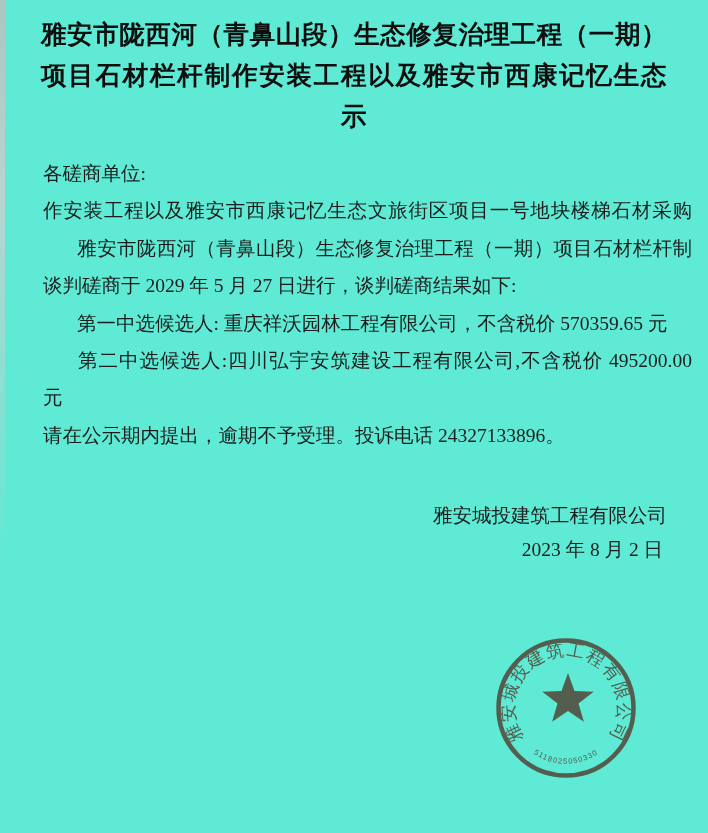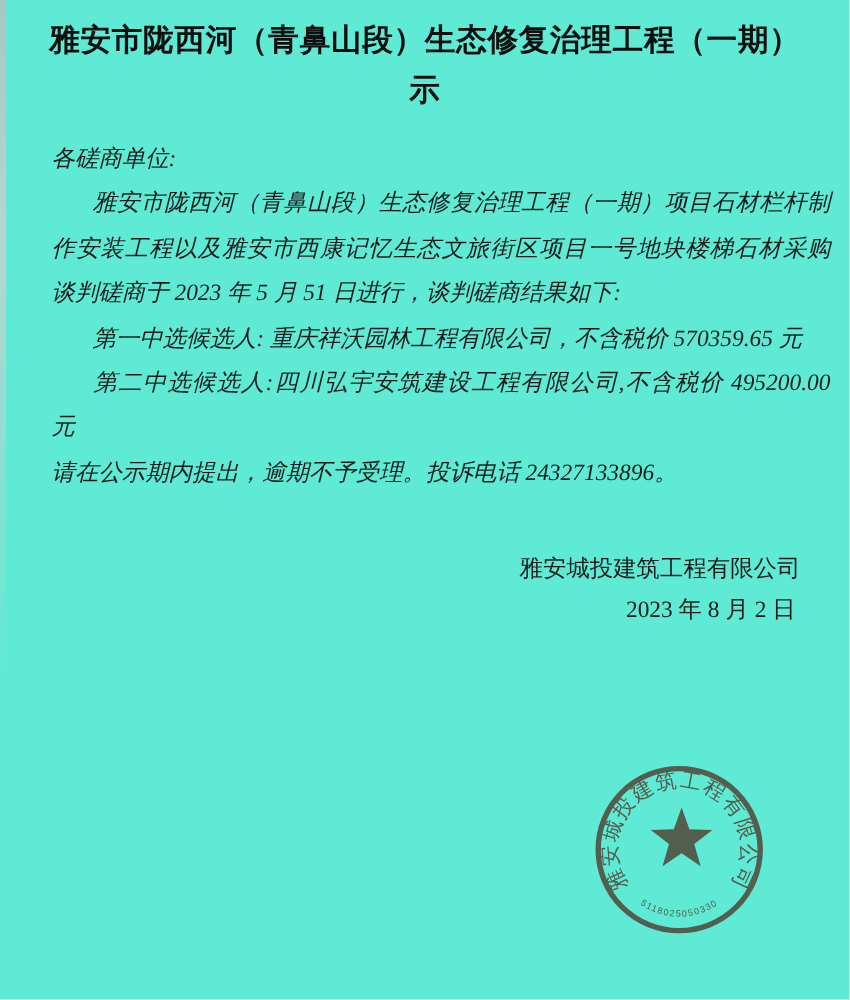--- a/index.html
+++ b/index.html
@@ -28,21 +28,21 @@
   }
   .title .tl{white-space:nowrap;text-align:justify;text-align-last:justify;}
   .title .tl.center{text-align:center;text-align-last:center;}
   .content{
     margin:18px 16px 0 43px;
     font-family:"Liberation Serif",serif;
     font-size:19.5px;
     line-height:37.4px;
     color:#1d1d1d;
   }
-  .ln{white-space:nowrap;font-style:italic;}
+  .ln{white-space:nowrap;}
   .ln.fill{text-align:justify;text-align-last:justify;}
   .ind{display:inline-block;width:34px;}
   .sig{
     margin:44px 41px 0 0;
     font-family:"Liberation Serif",serif;
     font-size:19.5px;
     color:#1d1d1d;
     text-align:right;
   }
   .sig .company{line-height:36px;}
@@ -66,30 +66,31 @@
   }
 </style>
 </head>
 <body>
 
 <div class="page">
   <div class="scan-band"></div>
 
   <div class="title">
     <div class="tl">雅安市陇西河（青鼻山段）生态修复治理工程（一期）</div>
+    <div class="tl">项目石材栏杆制作安装工程以及雅安市西康记忆生态</div>
     <div class="tl center">示</div>
   </div>
 
   <div class="content">
     <div class="ln">各磋商单位:</div>
 
     <div>
+      <div class="ln fill"><span>作安装工程以及雅安市西康记忆生态文旅街区项目一号地块楼梯石材采购</span></div>
       <div class="ln fill"><span class="ind"></span><span>雅安市陇西河（青鼻山段）生态修复治理工程（一期）项目石材栏杆制</span></div>
-      <div class="ln fill"><span>作安装工程以及雅安市西康记忆生态文旅街区项目一号地块楼梯石材采购</span></div>
-      <div class="ln"><span>谈判磋商于 2023 年 5 月 51 日进行，谈判磋商结果如下:</span></div>
+      <div class="ln"><span>谈判磋商于 2029 年 5 月 27 日进行，谈判磋商结果如下:</span></div>
     </div>
 
 
     <div>
       <div class="ln"><span class="ind"></span><span>第一中选候选人: 重庆祥沃园林工程有限公司，不含税价 570359.65 元</span></div>
     </div>
 
     <div>
       <div class="ln fill"><span class="ind"></span><span>第二中选候选人:四川弘宇安筑建设工程有限公司,不含税价 495200.00</span></div>
       <div class="ln"><span>元</span></div>

